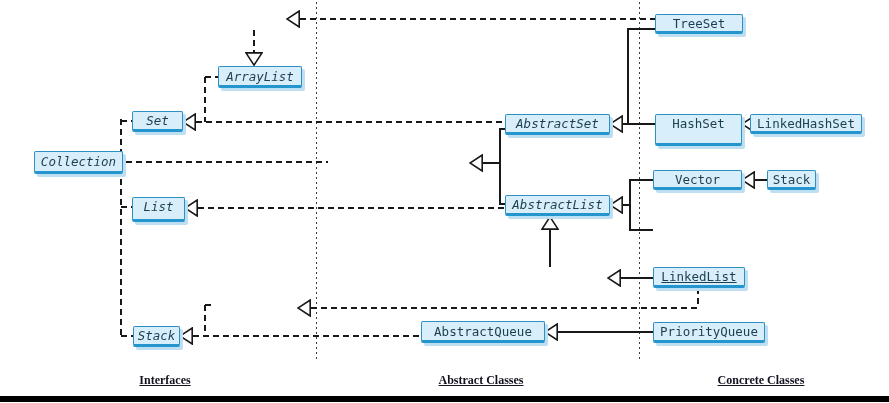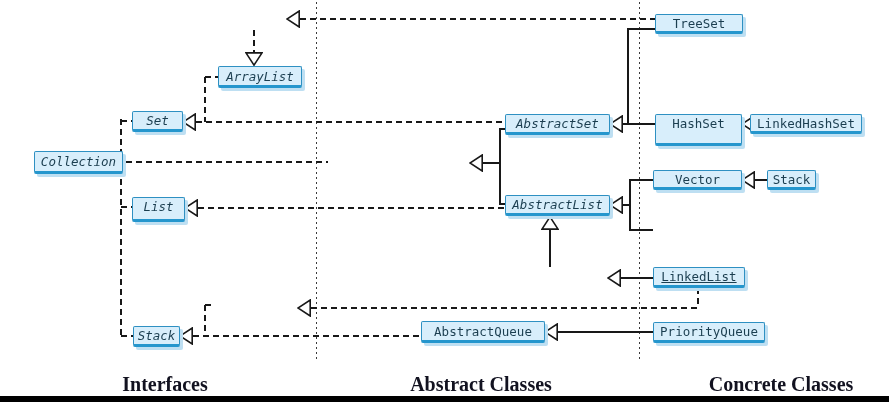--- a/index.html
+++ b/index.html
@@ -14,33 +14,33 @@
   .seg.h{height:2px;}
   .seg.v{width:2px;}
   .seg.solid{background:#181818;}
   .seg.dashed.h{background:repeating-linear-gradient(90deg,#181818 0 6px,transparent 6px 10px);}
   .seg.dashed.v{background:repeating-linear-gradient(180deg,#181818 0 6px,transparent 6px 10px);}
   .arrow{position:absolute;line-height:0;}
   .divider{position:absolute;top:2px;height:360px;width:1px;
            background:repeating-linear-gradient(180deg,#3a3a3a 0 2px,transparent 2px 5px);}
   .col-label{position:absolute;top:373px;width:180px;text-align:center;
              font-family:"Liberation Serif","DejaVu Serif",serif;font-weight:bold;
-             font-size:20px;color:#121220;}
+             font-size:12px;color:#121220;text-decoration:underline;}
   .bottom-bar{position:absolute;left:0;top:396px;width:889px;height:6px;background:#000;}
 </style>
 </head>
 <body>
 
 <div id="stage">
   <div class="divider" style="left:316px"></div>
   <div class="divider" style="left:639px"></div>
 
   <span class="col-label" style="left:75px">Interfaces</span>
   <span class="col-label" style="left:391px">Abstract Classes</span>
-  <span class="col-label" style="left:691px">Concrete Classes</span>
+  <span class="col-label" style="left:671px">Concrete Classes</span>
 
   <div class="bottom-bar"></div>
 <div class="seg dashed h" style="left: 300px; top: 18px; width: 355px;"></div>
     <div class="seg dashed v" style="left: 253px; top: 30px; height: 22px;"></div>
     <div class="seg dashed h" style="left: 205px; top: 76px; width: 13px;"></div>
     <div class="seg dashed v" style="left: 204px; top: 77px; height: 45px;"></div>
     <div class="seg dashed h" style="left: 196px; top: 121px; width: 309px;"></div>
     <div class="seg dashed h" style="left: 121px; top: 120px; width: 11px;"></div>
     <div class="seg dashed v" style="left: 120px; top: 119px; height: 218px;"></div>
     <div class="seg dashed h" style="left: 116px; top: 161px; width: 212px;"></div>

